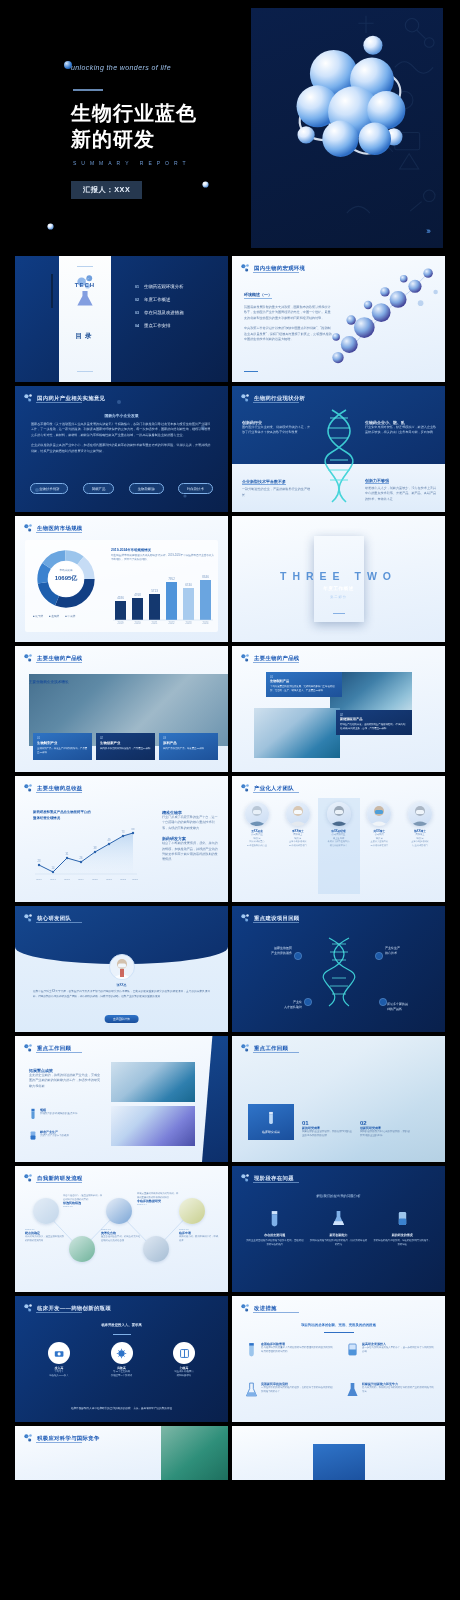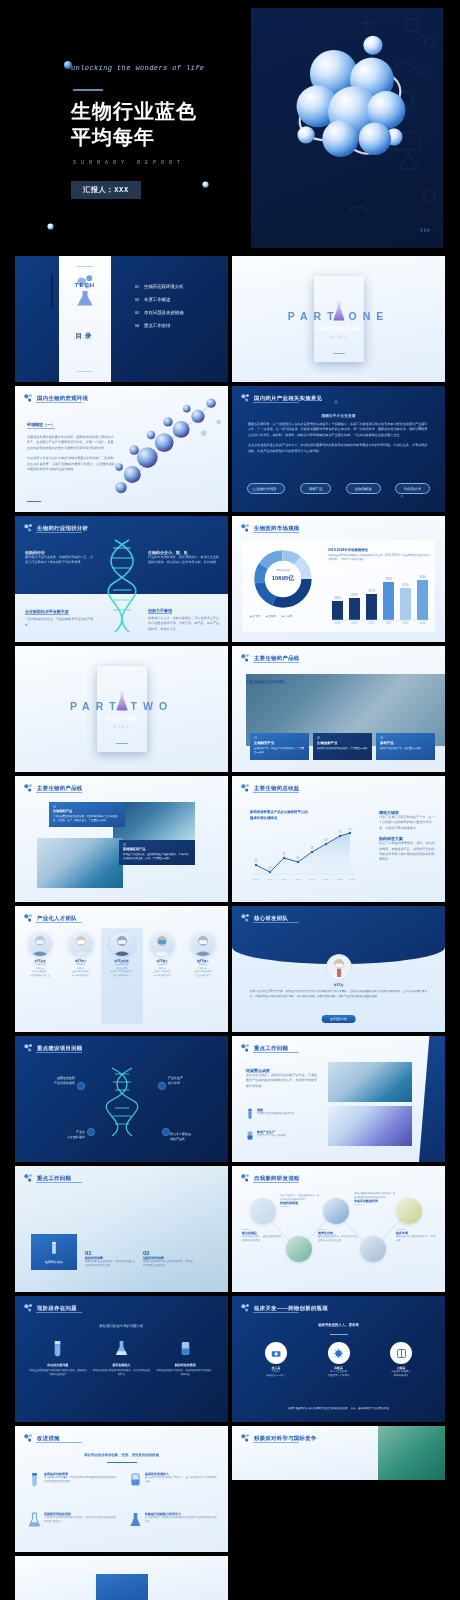--- a/index.html
+++ b/index.html
@@ -25,21 +25,21 @@
 
   
   .s-head { position:absolute; top:7px; left:8px; display:flex; align-items:center; gap:4px; }
   .s-head .mol { width:10px; height:10px; flex:none; }
   .s-title { font-size:5.4px; font-weight:bold; color:#1b59b5; letter-spacing:.3px; white-space:nowrap; }
   .s-title.on-dark { color:#dce9fb; }
   .s-underline { position:absolute; left:21px; top:16px; width:46px; height:1px; background:#2f6fc4; opacity:.55; }
   .s-underline.on-dark { background:#9ec4f0; }
 
   
-  .hero-inner { position:absolute; inset:0;font-family:Liberation Mono, monospace; }
+  .hero-inner { position:absolute; inset:0; }
   .hero-left { position:absolute; left:0; top:0; width:62%; height:100%;
                background:linear-gradient(140deg,#14468e 0%,#0f3madeup 0%,#103a7c 40%,#0d2f69 100%);
                clip-path: polygon(0 0, 100% 0, 92% 100%, 0 100%); }
   .hero-right { position:absolute; right:0; top:0; width:45%; height:100%;
                 background:linear-gradient(160deg,#0a1f4a 0%,#081838 100%); z-index:0; }
   .hero-tag { position:absolute; left:54px; top:56px; font-size:7px; color:#9dc0ea;
               letter-spacing:.4px; font-style:italic; }
   .hero-dot { position:absolute; left:47px; top:53px; width:8px; height:8px; border-radius:50%;
               background:radial-gradient(circle at 32% 30%,#cfe4fb,#2f74c9 60%,#15407f); }
   .hero-rule { position:absolute; left:56px; top:81px; width:30px; height:1.5px; background:#7fa9dd; opacity:.8; }
@@ -149,21 +149,21 @@
         <circle cx="108" cy="86" r="20" fill="url(#sph)"></circle>
         <circle cx="60" cy="116" r="19" fill="url(#sph)"></circle>
         <circle cx="96" cy="116" r="17" fill="url(#sph)"></circle>
       </svg>
 
       <div class="hero-dot"></div>
       <div class="hero-tag">unlocking the wonders of life</div>
       <div class="hero-rule"></div>
       <div class="hero-h1">
         <div>生物行业蓝色</div>
-        <div>平均每年</div>
+        <div>新的研发</div>
       </div>
       <div class="hero-sub-en">SUMMARY  REPORT</div>
       <div class="hero-badge">汇报人：XXX</div>
       <div class="hero-chev">›››</div>
 
       <svg style="position:absolute;left:30px;bottom:18px;width:7px;height:7px" viewBox="0 0 10 10">
           <circle cx="5" cy="5" r="4.4" fill="url(#sph2)"></circle>
         </svg>
       <svg style="position:absolute;left:185px;bottom:60px;width:7px;height:7px" viewBox="0 0 10 10">
           <circle cx="5" cy="5" r="4.4" fill="url(#sph2)"></circle>
@@ -201,37 +201,20 @@
           <span class="toc-num">03</span>
           <span class="toc-txt">存在问题及改进措施</span>
         </div>
         <div class="toc-row">
           <span class="toc-num">04</span>
           <span class="toc-txt">重点工作安排</span>
         </div>
       </div>
     </div>
 
-    <div class="thumb slide bg-pale">
-      <div class="part-card">
-        <svg class="flask" viewBox="0 0 20 30">
-          <path d="M8 2 h4 v9 l5 16 h-14 l5 -16 z" fill="url(#fl1)" opacity=".95"></path>
-          <defs>
-              <linearGradient id="fl1" x1="0" y1="0" x2="0" y2="1">
-                <stop offset="0" stop-color="#eaf2ff"></stop>
-                <stop offset="1" stop-color="#7e5fc8"></stop>
-              </linearGradient>
-            </defs>
-        </svg>
-        <div class="part-cn">生物药宏观环境分析</div>
-        <div class="part-no">第一部分</div>
-        <div style="position:absolute;left:50%;bottom:8px;transform:translateX(-50%);width:12px;height:.6px;background:#86b0e4"></div>
-      </div>
-      <div class="part-word">PART ONE</div>
-    </div>
 
     <div class="thumb slide bg-pale">
       <div class="s-head">
         <svg class="mol" viewBox="0 0 12 12">
             <circle cx="4" cy="4" r="2.4" fill="#3a7cc9"></circle>
             <circle cx="9" cy="3" r="1.5" fill="#7fb0e8"></circle>
             <circle cx="8" cy="8.5" r="1.8" fill="#2b63ad"></circle>
             <path d="M4 4 L9 3 M4 4 L8 8.5" stroke="#6fa4e0" stroke-width=".6"></path>
           </svg>
         <span class="s-title">国内生物药宏观环境</span>
@@ -415,21 +398,21 @@
 
     <div class="thumb slide bg-pale">
       <div class="part-card">
         <svg class="flask" viewBox="0 0 20 30">
             <path d="M8 2 h4 v9 l5 16 h-14 l5 -16 z" fill="url(#fl1)" opacity=".95"></path>
           </svg>
         <div class="part-cn">年度工作概述</div>
         <div class="part-no">第二部分</div>
         <div style="position:absolute;left:50%;bottom:8px;transform:translateX(-50%);width:12px;height:.6px;background:#86b0e4"></div>
       </div>
-      <div class="part-word">PART TWO</div>
+      <div class="part-word">THREE TWO</div>
     </div>
 
     <div class="thumb slide bg-pale">
       <div style="position:absolute;left:14px;right:0;top:28px;height:72px" class="lab-photo blur"></div>
       <div class="s-head">
         <svg class="mol" viewBox="0 0 12 12">
             <circle cx="4" cy="4" r="2.4" fill="#3a7cc9"></circle>
             <circle cx="9" cy="3" r="1.5" fill="#7fb0e8"></circle>
             <circle cx="8" cy="8.5" r="1.8" fill="#2b63ad"></circle>
             <path d="M4 4 L9 3 M4 4 L8 8.5" stroke="#6fa4e0" stroke-width=".6"></path>

